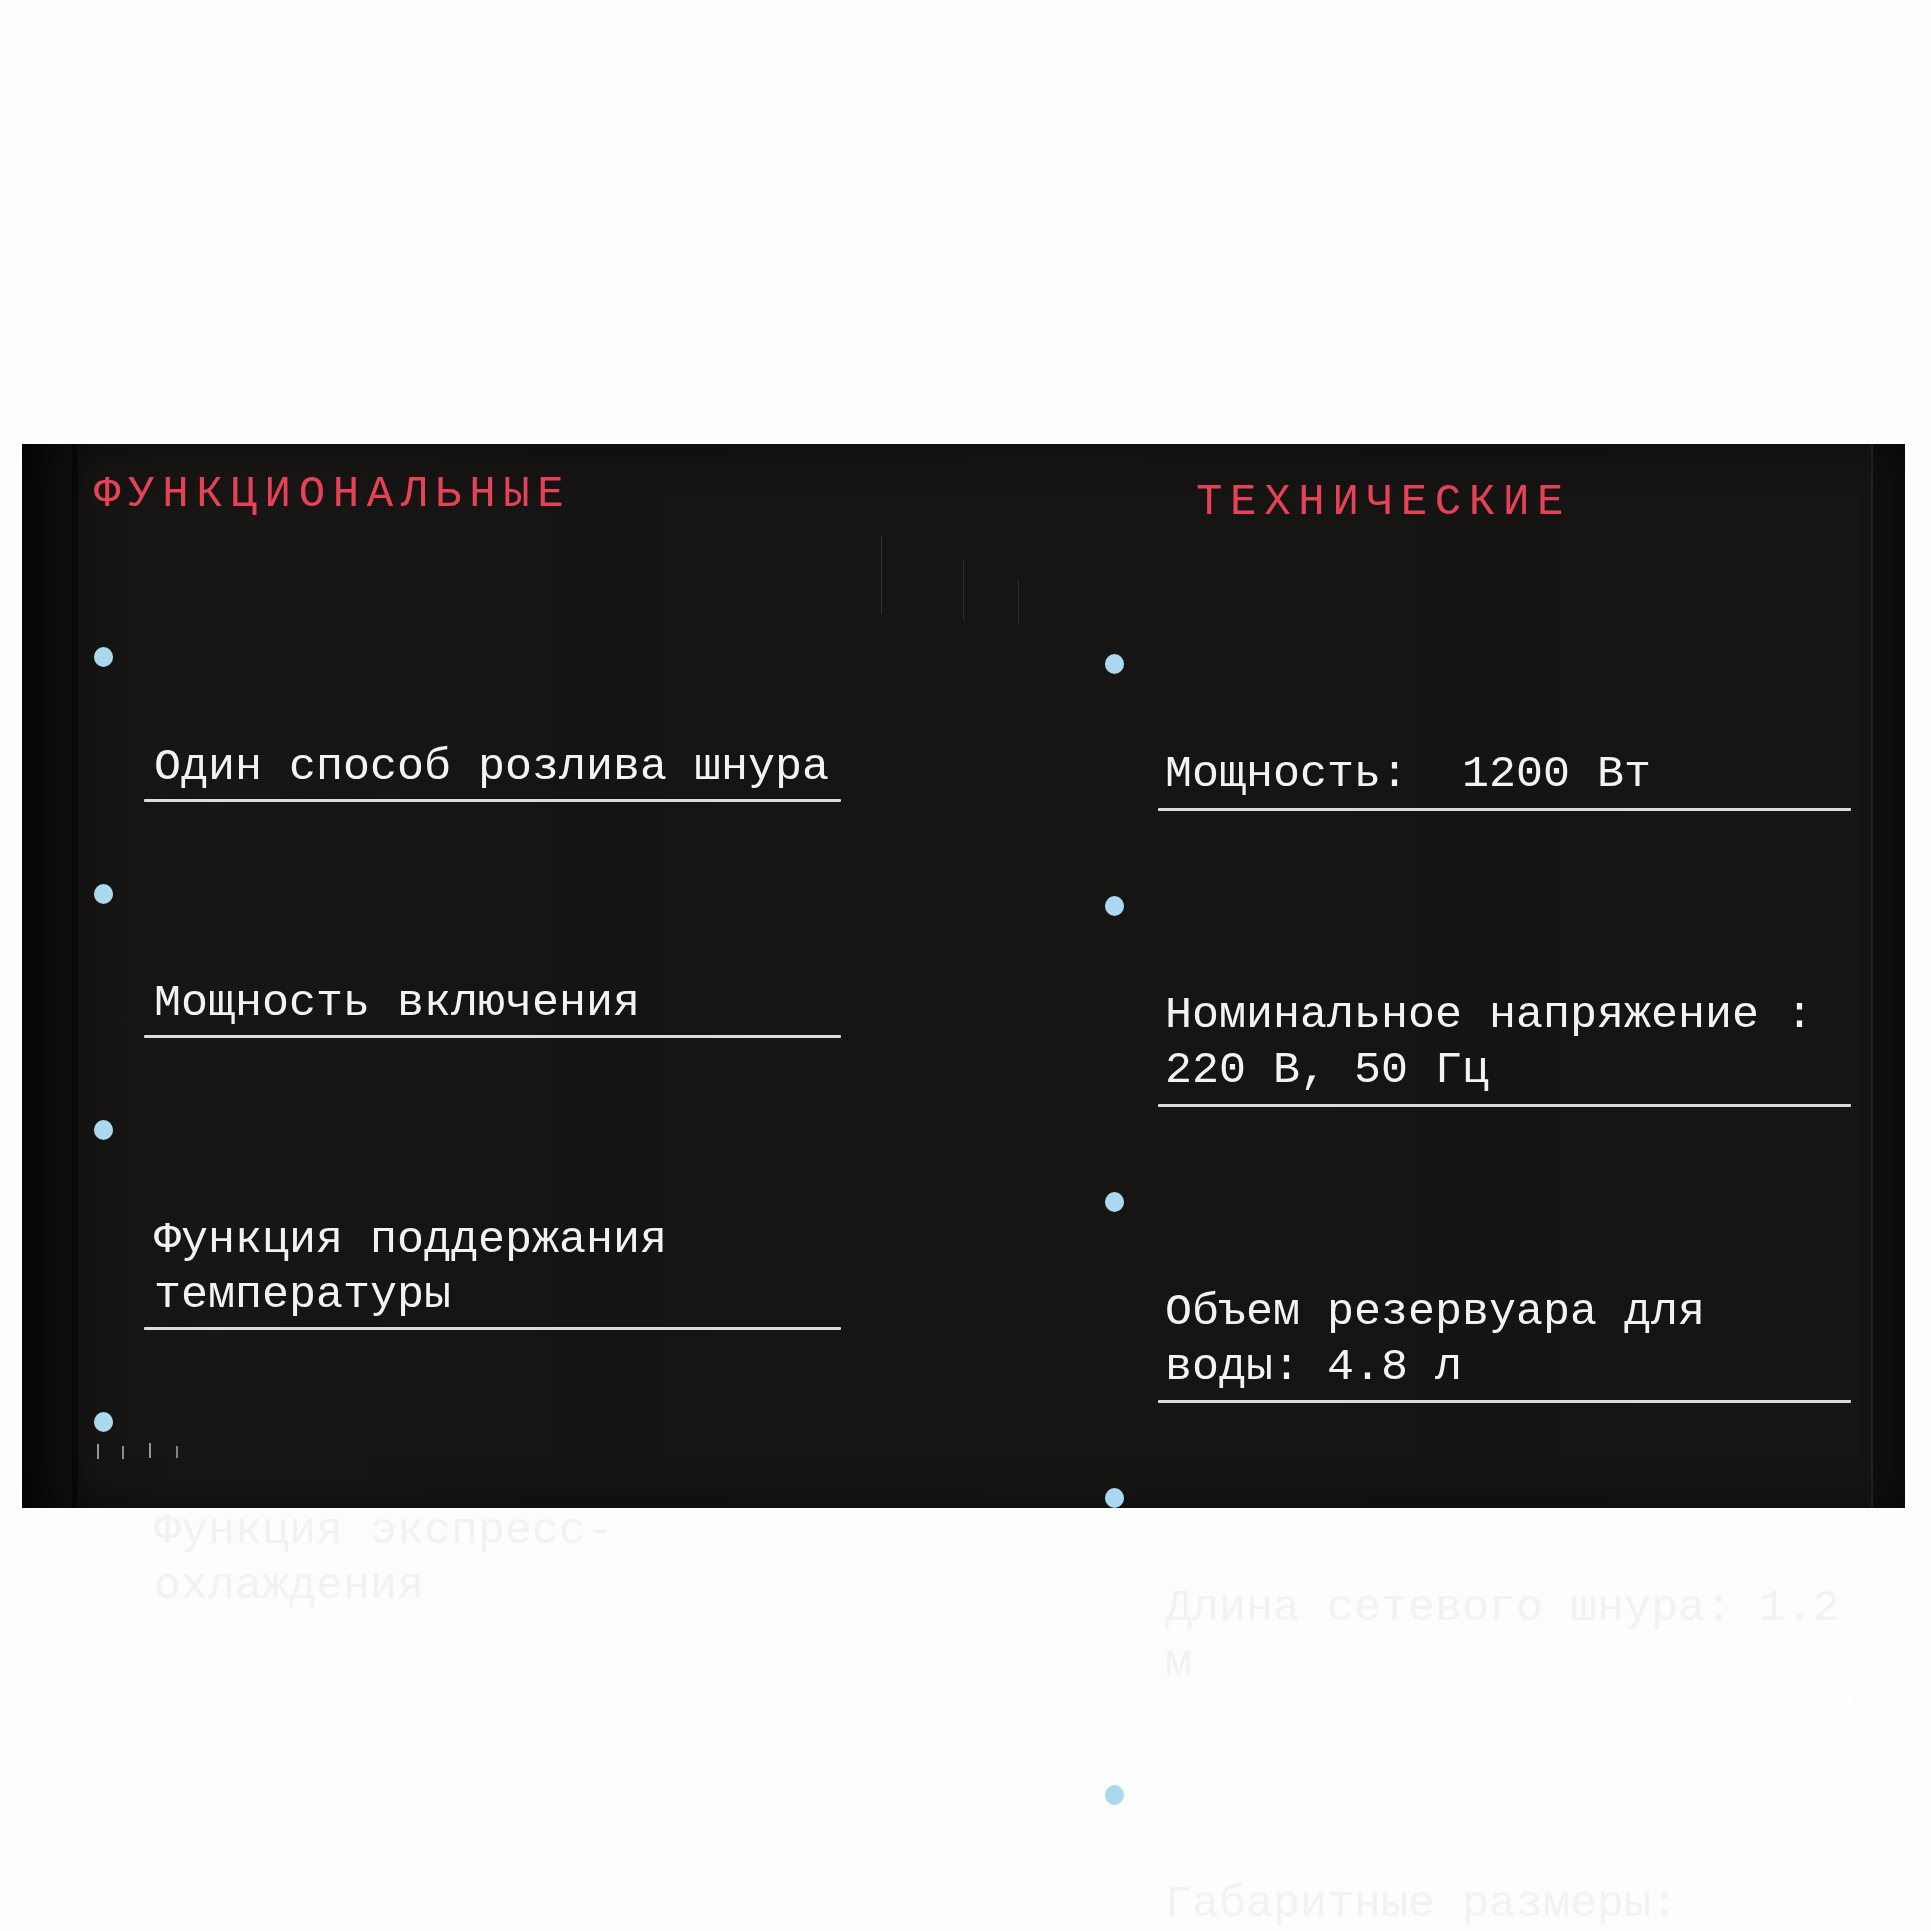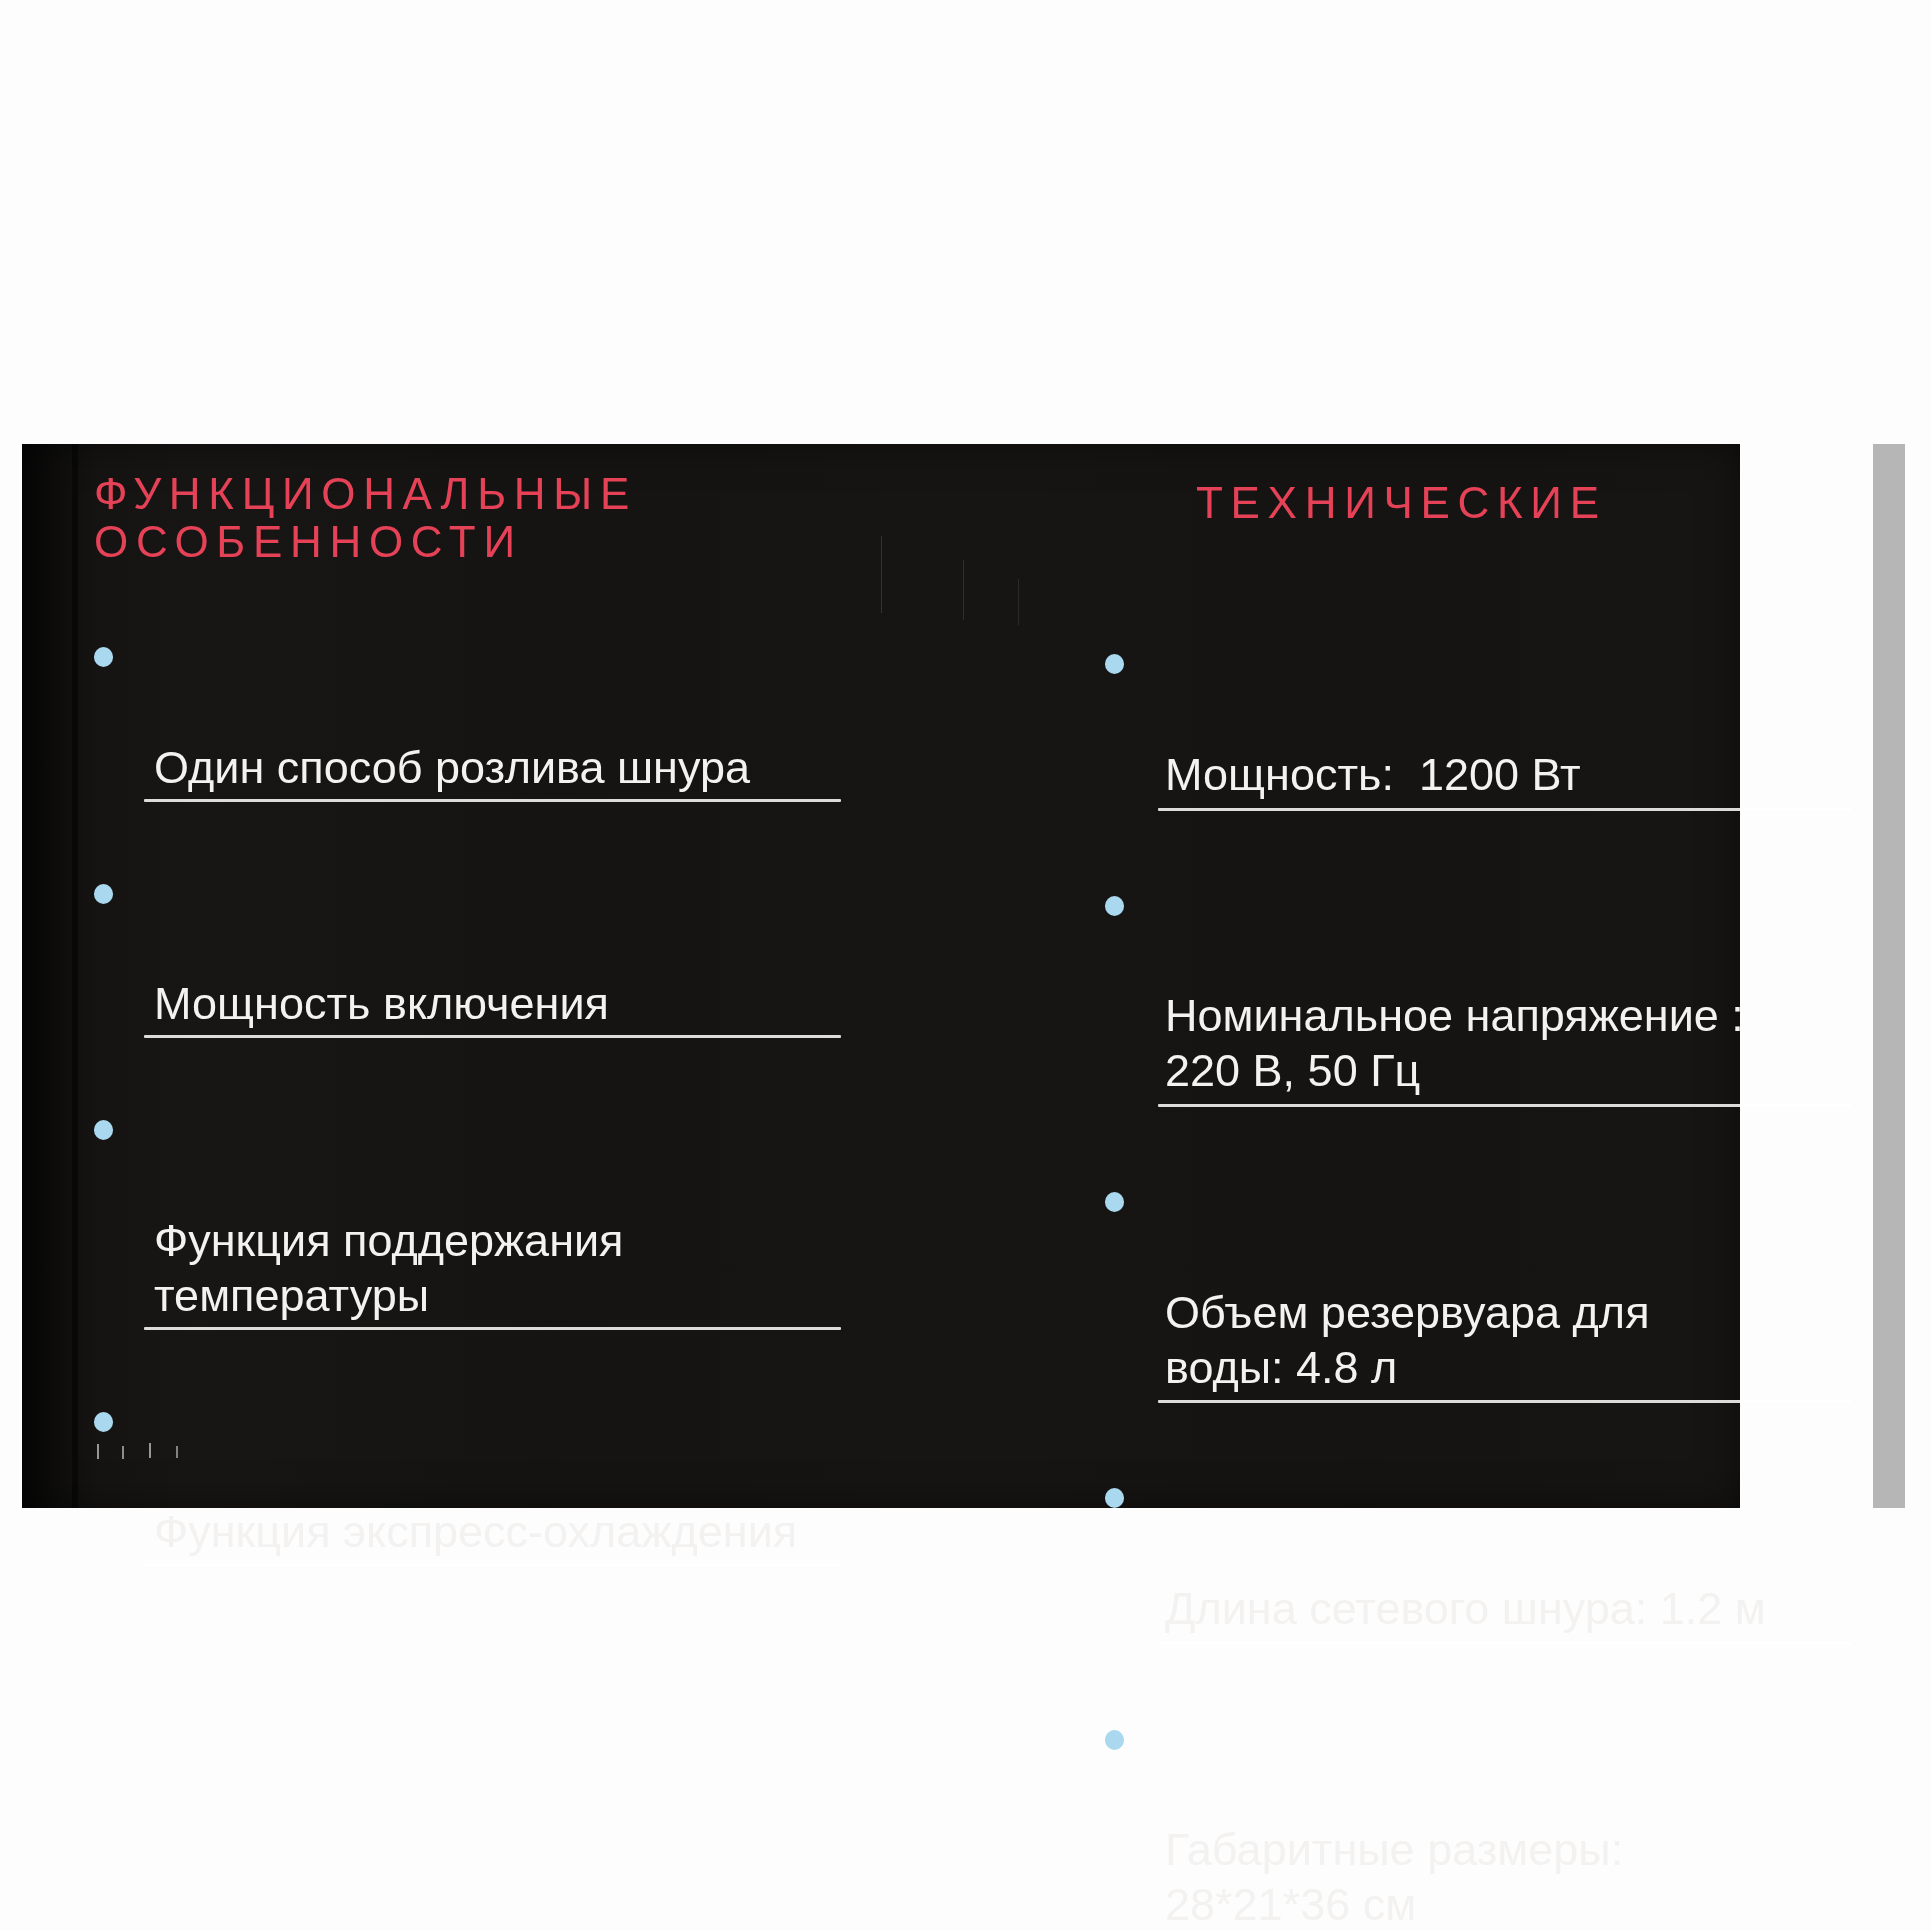--- a/index.html
+++ b/index.html
@@ -1,20 +1,20 @@
 <!DOCTYPE html>
 <html><head>
 <meta charset="utf-8">
 <style>
   html,body{margin:0;padding:0;background:#ffffff;}
   .page{position:relative;width:1931px;height:1931px;background:#fdfdfd;overflow:hidden;
         font-family:"Liberation Sans","DejaVu Sans",sans-serif;}
-  .panel{position:absolute;left:22px;top:444px;width:1718px;height:1064px;
+  .panel{position:absolute;left:22px;top:444px;width:1883px;height:1064px;
          background:linear-gradient(90deg,#131211 0%,#181615 10%,#151413 30%,#171514 55%,#151413 78%,#171513 100%);
-         box-shadow:inset 0 0 39px rgba(0,0,0,.5);}
+         box-shadow:inset 0 0 39px rgba(0,0,0,.5);font-family:Liberation Mono, monospace;}
   
   .crease-left{position:absolute;left:0;top:0;width:77px;height:100%;
                background:linear-gradient(90deg,rgba(0,0,0,.65),rgba(0,0,0,.25) 55%,rgba(0,0,0,0));}
   .crease-line{position:absolute;left:50px;top:0;width:5.8px;height:100%;background:rgba(0,0,0,.45);}
   .seam-right{position:absolute;left:1849px;top:0;width:1.9px;height:100%;background:rgba(255,255,255,.06);}
   .seam-shade{position:absolute;left:1851px;top:0;width:32px;height:100%;background:rgba(0,0,0,.28);}
   .scratch{position:absolute;background:#efefef;}
   .s1{left:75px;top:1000px;width:1.9px;height:14.5px;opacity:.6;}
   .s2{left:100px;top:1002px;width:1.9px;height:12.6px;opacity:.55;}
   .s3{left:127px;top:999px;width:1.9px;height:15.4px;opacity:.6;}
@@ -53,21 +53,20 @@
     <div class="scratch s1"></div>
     <div class="scratch s2"></div>
     <div class="scratch s3"></div>
     <div class="scratch s4"></div>
     <div class="scratch s5"></div>
     <div class="scratch s6"></div>
     <div class="scratch s7"></div>
 
     <div class="section-title title-left">
       <div>ФУНКЦИОНАЛЬНЫЕ</div>
-      <div>ОСОБЕННОСТИ</div>
     </div>
 
     <ul class="spec-list list-left">
 
         <li>
           <span class="bullet"></span>
           <span class="item-text">Один способ розлива шнура</span>
           <div class="divider"></div>
         </li>
 

